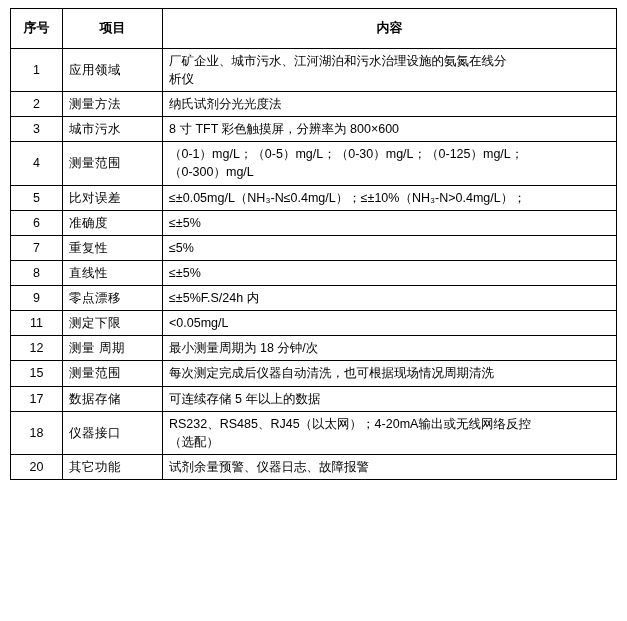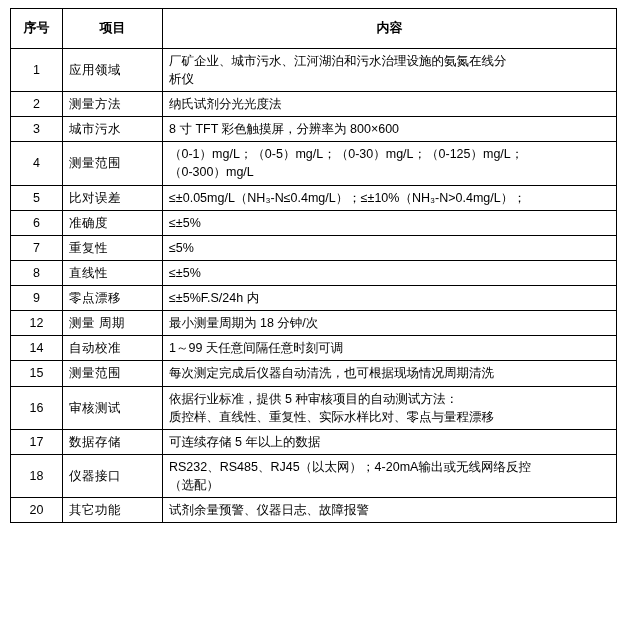--- a/index.html
+++ b/index.html
@@ -126,46 +126,38 @@
         </td>
       </tr>
       <tr>
         <td class="cell-no">9</td>
         <td class="cell-item">零点漂移</td>
         <td class="cell-content">
           <span class="line">≤±5%F.S/24h 内</span>
         </td>
       </tr>
       <tr>
+        <td class="cell-no">11</td>
+        <td class="cell-item">测定下限</td>
+        <td class="cell-content">
+          <span class="line">&lt;0.05mg/L</span>
+        </td>
+      </tr>
+      <tr>
         <td class="cell-no">12</td>
         <td class="cell-item">测量 周期</td>
         <td class="cell-content">
           <span class="line">最小测量周期为 18 分钟/次</span>
         </td>
       </tr>
       <tr>
-        <td class="cell-no">14</td>
-        <td class="cell-item">自动校准</td>
-        <td class="cell-content">
-          <span class="line">1～99 天任意间隔任意时刻可调</span>
-        </td>
-      </tr>
-      <tr>
         <td class="cell-no">15</td>
         <td class="cell-item">测量范围</td>
         <td class="cell-content">
           <span class="line">每次测定完成后仪器自动清洗，也可根据现场情况周期清洗</span>
-        </td>
-      </tr>
-      <tr>
-        <td class="cell-no">16</td>
-        <td class="cell-item">审核测试</td>
-        <td class="cell-content">
-          <span class="line">依据行业标准，提供 5 种审核项目的自动测试方法：</span>
-          <span class="line">质控样、直线性、重复性、实际水样比对、零点与量程漂移</span>
         </td>
       </tr>
       <tr>
         <td class="cell-no">17</td>
         <td class="cell-item">数据存储</td>
         <td class="cell-content">
           <span class="line">可连续存储 5 年以上的数据</span>
         </td>
       </tr>
       <tr>

